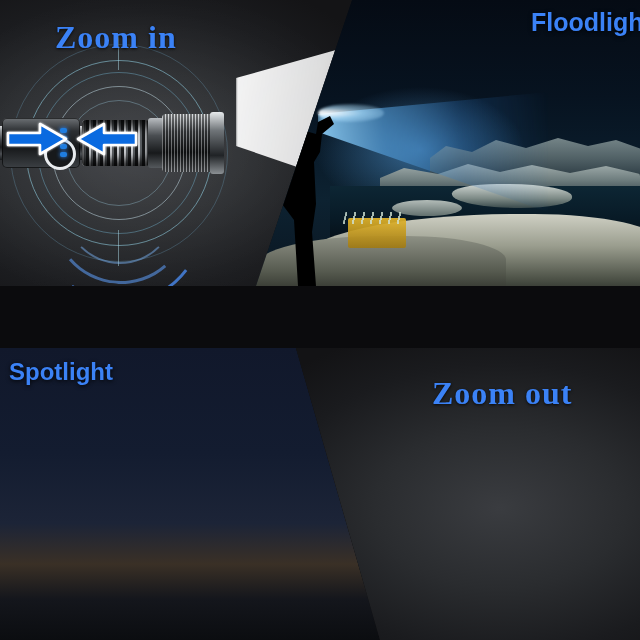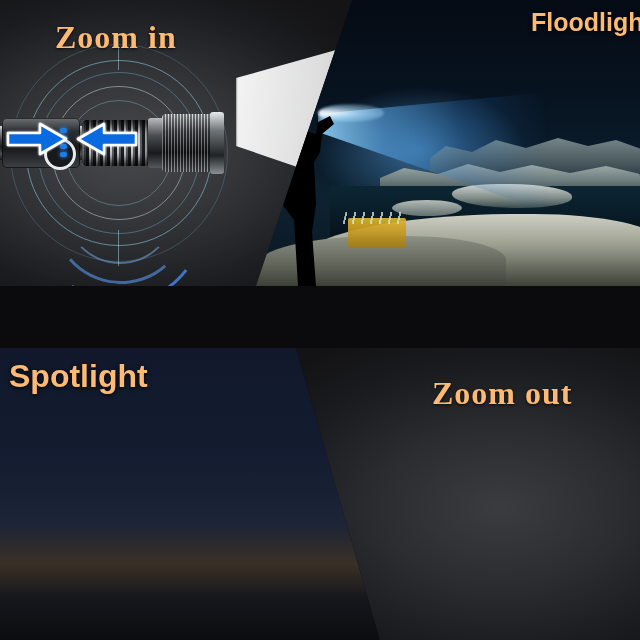--- a/index.html
+++ b/index.html
@@ -130,26 +130,26 @@
     clip-path:polygon(296px 0,640px 0,640px 292px,380px 292px);
     background:
       radial-gradient(ellipse 300px 190px at 500px 160px,#3a3c40 0%,#2a2c2f 42%,#1a1b1e 76%,#131315 100%),
       #131315;}
 
   
   .arrow{position:absolute;filter:drop-shadow(0 0 1px rgba(255,255,255,.9));}
   .arrow svg{display:block;}
 
   
-  .label{position:absolute;color:#fdba74;white-space:nowrap;}
+  .label{position:absolute;color:#3b82f6;white-space:nowrap;}
   #lbl-zoomin{left:55px;top:19px;font-family:"Liberation Serif",serif;font-weight:bold;font-size:32px;letter-spacing:1px;
     text-shadow:0 1px 3px rgba(0,0,0,.8);}
   #lbl-flood{left:531px;top:8px;font-family:"Liberation Sans",sans-serif;font-weight:bold;font-size:25px;
     text-shadow:0 1px 4px rgba(0,0,0,.9);}
-  #lbl-spot{left:9px;top:358px;font-family:"Liberation Sans",sans-serif;font-weight:bold;font-size:32px;
+  #lbl-spot{left:9px;top:358px;font-family:"Liberation Sans",sans-serif;font-weight:bold;font-size:24px;
     text-shadow:0 1px 4px rgba(0,0,0,.9);}
   #lbl-zoomout{left:432px;top:375px;font-family:"Liberation Serif",serif;font-weight:bold;font-size:32px;letter-spacing:1px;
     text-shadow:0 1px 3px rgba(0,0,0,.8);}
 </style>
 </head>
 <body>
 
 <div id="stage">
 
   <div class="panel" id="p-zoomin">

